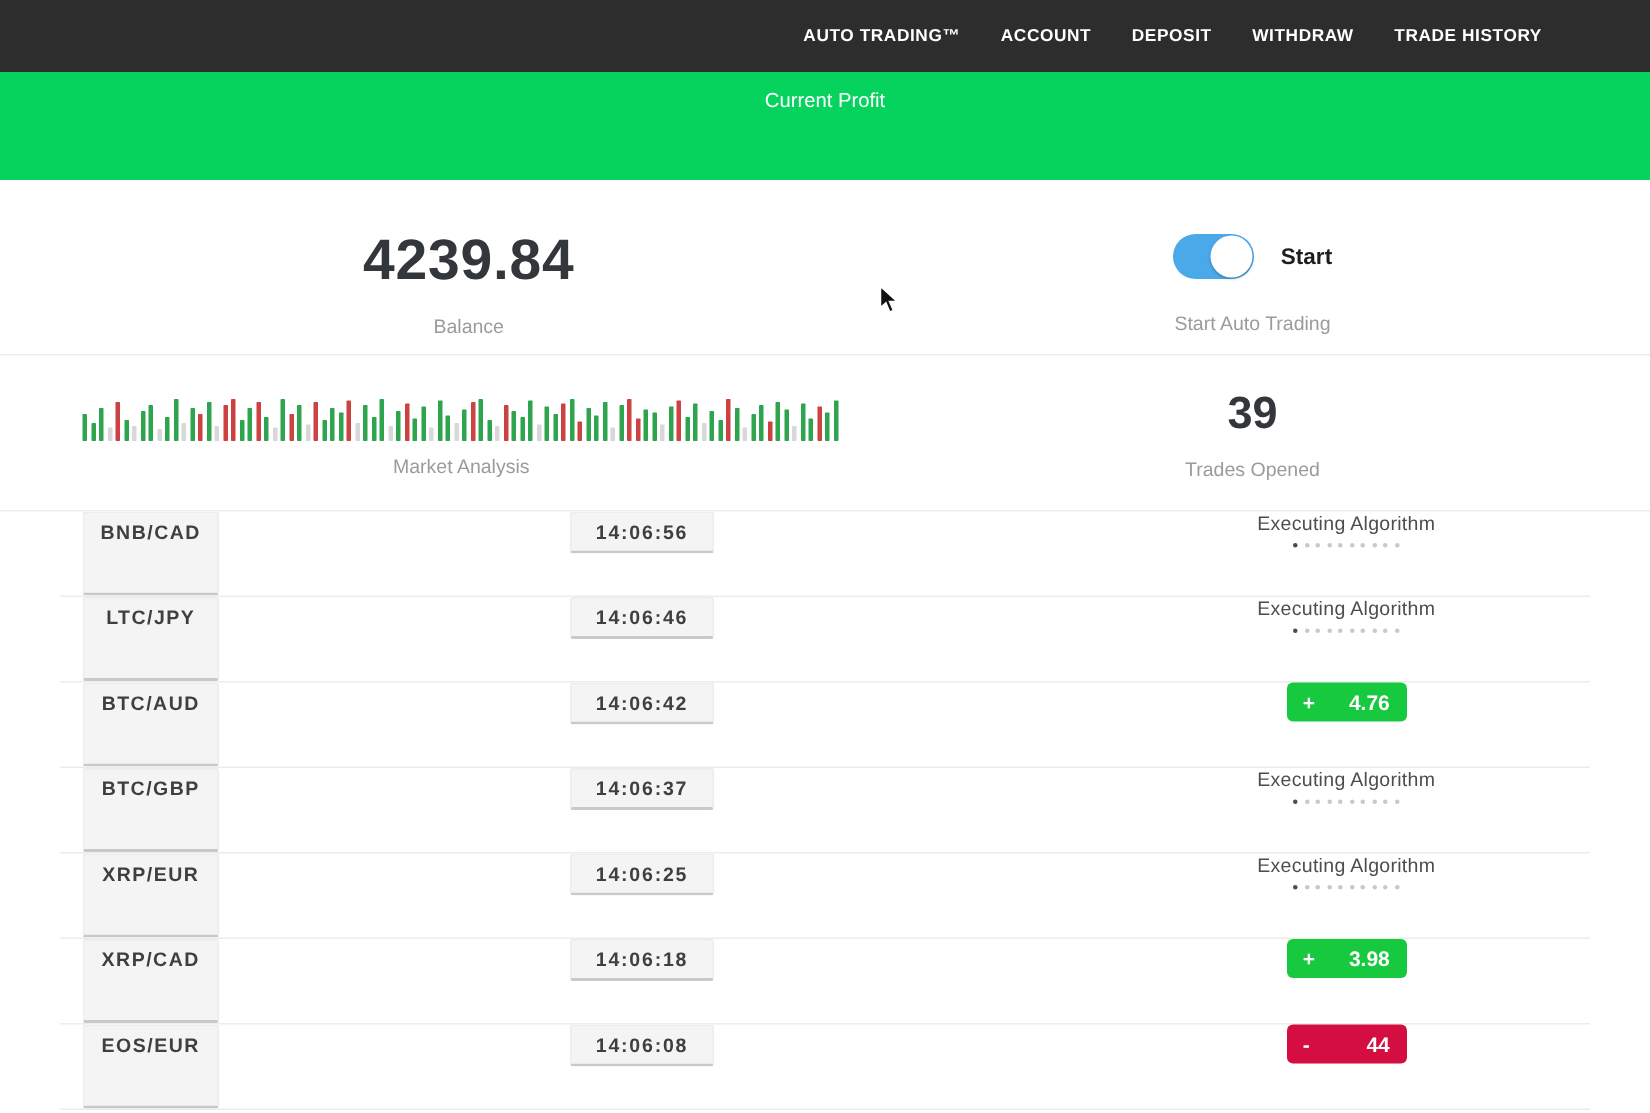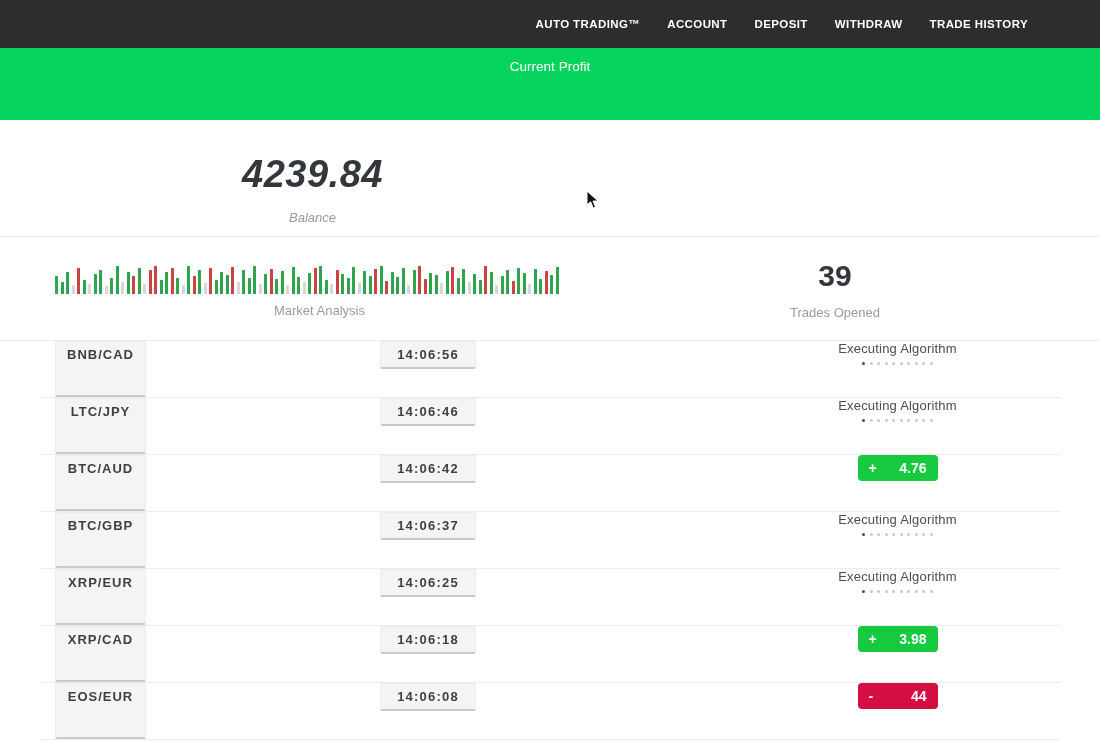--- a/index.html
+++ b/index.html
@@ -34,21 +34,21 @@
   .banner {
     height: 72px;
     background: #05d35e;
     text-align: center;
     color: #ffffff;
   }
   .banner-label { font-size: 13.5px; padding-top: 11px; }
   .banner-value { font-size: 30px; font-weight: bold; letter-spacing: 0.5px; margin-top: 2px; }
 
   
-  .stats-row { position: relative; height: 117px; border-bottom: 1px solid #ececf1; font-style: italic; }
+  .stats-row { position: relative; height: 117px; border-bottom: 1px solid #ececf1; }
   .balance-block { position: absolute; left: 0; top: 0; width: 625px; text-align: center; }
   .balance-value { font-size: 38px; font-weight: bold; color: #33373c; margin-top: 33px; letter-spacing: 0.5px; }
   .muted-label { font-size: 13px; color: #9b9b9b; margin-top: 14px; }
 
   .toggle-block { position: absolute; left: 625px; top: 0; width: 420px; text-align: center; }
   .toggle-line { margin-top: 36px; display: flex; align-items: center; justify-content: center; gap: 18px; }
   .toggle {
     width: 54px; height: 30px; border-radius: 15px;
     background: #4aa9e9; position: relative; cursor: pointer;
     display: inline-block;
@@ -64,21 +64,21 @@
   .market-row { position: relative; height: 104px; border-bottom: 1px solid #ececf1; }
   .chart-wrap {
     position: absolute; left: 55px; top: 24px;
     width: 506px; height: 33px;
     display: flex; align-items: flex-end;
   }
   .bar { width: 3px; margin-right: 2.5px; border-radius: 0.5px; }
   .bar.g { background: #2ea44f; }
   .bar.r { background: #cc4141; }
   .bar.n { background: #d8d8d8; }
-  .chart-label { position: absolute; left: 12px; top: 66px; width: 615px; text-align: center; font-size: 13px; color: #9b9b9b; }
+  .chart-label { position: absolute; left: 0; top: 66px; width: 615px; text-align: center; font-size: 13px; color: #9b9b9b; }
   .trades-block { position: absolute; left: 625px; top: 0; width: 420px; text-align: center; }
   .trades-count { font-size: 30px; font-weight: bold; color: #33373c; margin-top: 22px; }
   .trades-label { font-size: 13px; color: #9b9b9b; margin-top: 12px; }
 
   
   .table { margin: 0 40px; }
   .trade-row {
     position: relative; height: 57px;
     border-bottom: 1px solid #ececec;
     display: flex; 
@@ -124,20 +124,29 @@
 
 <section class="banner">
   <div class="banner-label">Current Profit</div>
 </section>
 
 <section class="stats-row">
   <div class="balance-block">
     <div class="balance-value">4239.84</div>
     <div class="muted-label">Balance</div>
   </div>
+  <div class="toggle-block">
+    <div class="toggle-line">
+      <span class="toggle">
+        <span class="toggle-knob"></span>
+      </span>
+      <span class="toggle-label">Start</span>
+    </div>
+    <div class="toggle-sublabel">Start Auto Trading</div>
+  </div>
 </section>
 
 <section class="market-row">
   <div class="chart-wrap">
       <div class="bar g" style="height: 18px;"></div>
       <div class="bar g" style="height: 12px;"></div>
       <div class="bar g" style="height: 22px;"></div>
       <div class="bar n" style="height: 9px;"></div>
       <div class="bar r" style="height: 26px;"></div>
       <div class="bar g" style="height: 14px;"></div>

